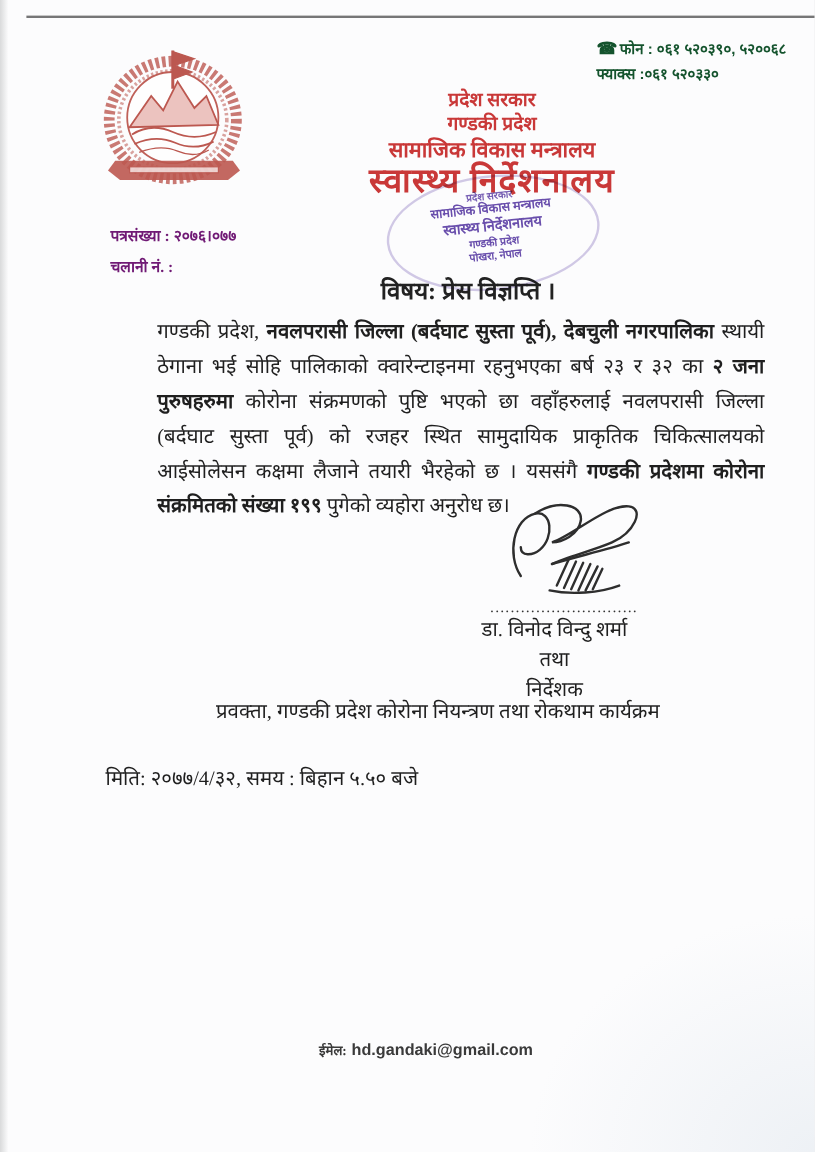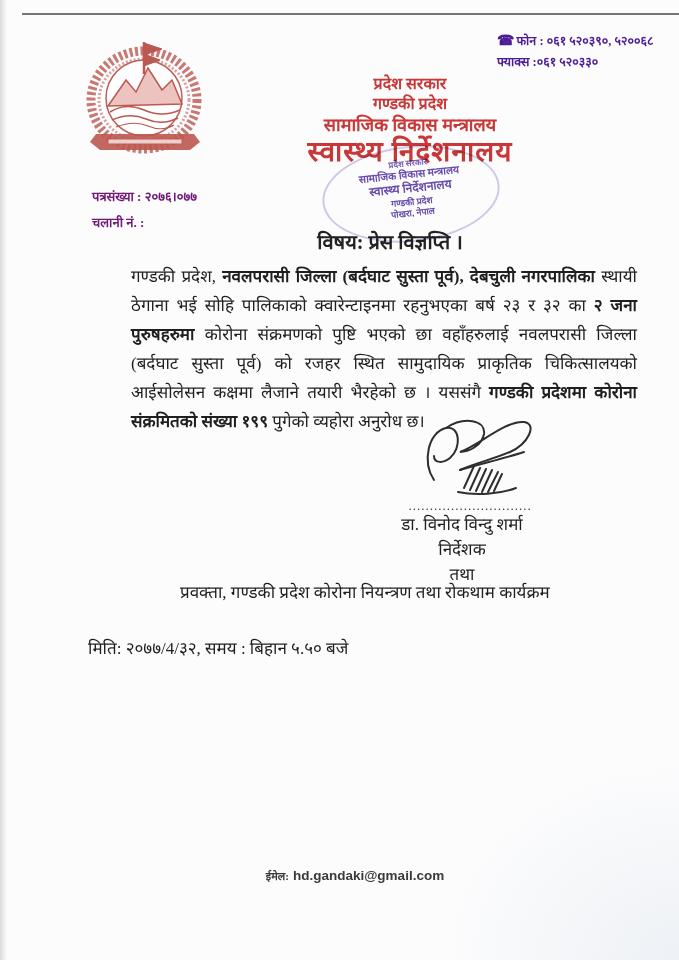--- a/index.html
+++ b/index.html
@@ -14,21 +14,21 @@
   }
   
   .scan-topline{position:absolute;left:22px;right:0;top:13px;height:2px;background:#4a4a4a;opacity:.75;}
   .scan-leftedge{position:absolute;left:0;top:0;bottom:0;width:7px;background:linear-gradient(90deg,#d9dadb,#fcfcfd);}
   .scan-tint{position:absolute;right:0;bottom:0;width:240px;height:200px;background:radial-gradient(ellipse at bottom right,rgba(210,220,230,.35),rgba(210,220,230,0) 70%);}
 
   
   .emblem{position:absolute;left:86px;top:34px;width:118px;height:126px;}
 
   
-  .contact{position:absolute;left:497px;top:30px;width:175px;color:#4c1d95;font-size:12.5px;font-weight:bold;line-height:21px;font-family:Liberation Serif, serif;}
+  .contact{position:absolute;left:497px;top:30px;width:175px;color:#14532d;font-size:12.5px;font-weight:bold;line-height:21px;font-family:Liberation Sans, sans-serif;}
   .contact .phone-icon{font-size:14px;margin-right:2px;}
 
   
   .head{position:absolute;left:250px;top:74px;width:320px;text-align:center;color:#c93838;z-index:1;}
   .head .l1{font-size:16px;font-weight:bold;line-height:20px;}
   .head .l2{font-size:16px;font-weight:bold;line-height:20px;}
   .head .l3{font-size:18px;font-weight:bold;line-height:22px;}
   .head .l4{font-size:28px;font-weight:bold;line-height:32px;letter-spacing:1px;}
 
   
@@ -150,22 +150,22 @@
         <path d="M44,70 L54,48 M50,72 L60,50 M56,73 L66,51 M62,74 L72,52 M68,74 L78,54 M74,73 L82,56"></path>
         <path d="M38,74 C56,78 80,76 96,70"></path>
       </g>
     </svg>
   </div>
 
   <div class="sig-dots">.............................</div>
 
   <div class="sig-block">
     <div>डा. विनोद विन्दु शर्मा</div>
+    <div>तथा</div>
     <div>निर्देशक</div>
-    <div>तथा</div>
   </div>
   <div class="spokesperson">
     <span class="inner">प्रवक्ता, गण्डकी प्रदेश कोरोना नियन्त्रण तथा रोकथाम कार्यक्रम</span>
   </div>
 
   <div class="dateline">मिति: २०७७/4/३२, समय : बिहान ५.५०  बजे</div>
 
   <div class="footer">
     <span class="lbl">ईमेल:</span>
     <span class="eml">hd.gandaki@gmail.com</span>

